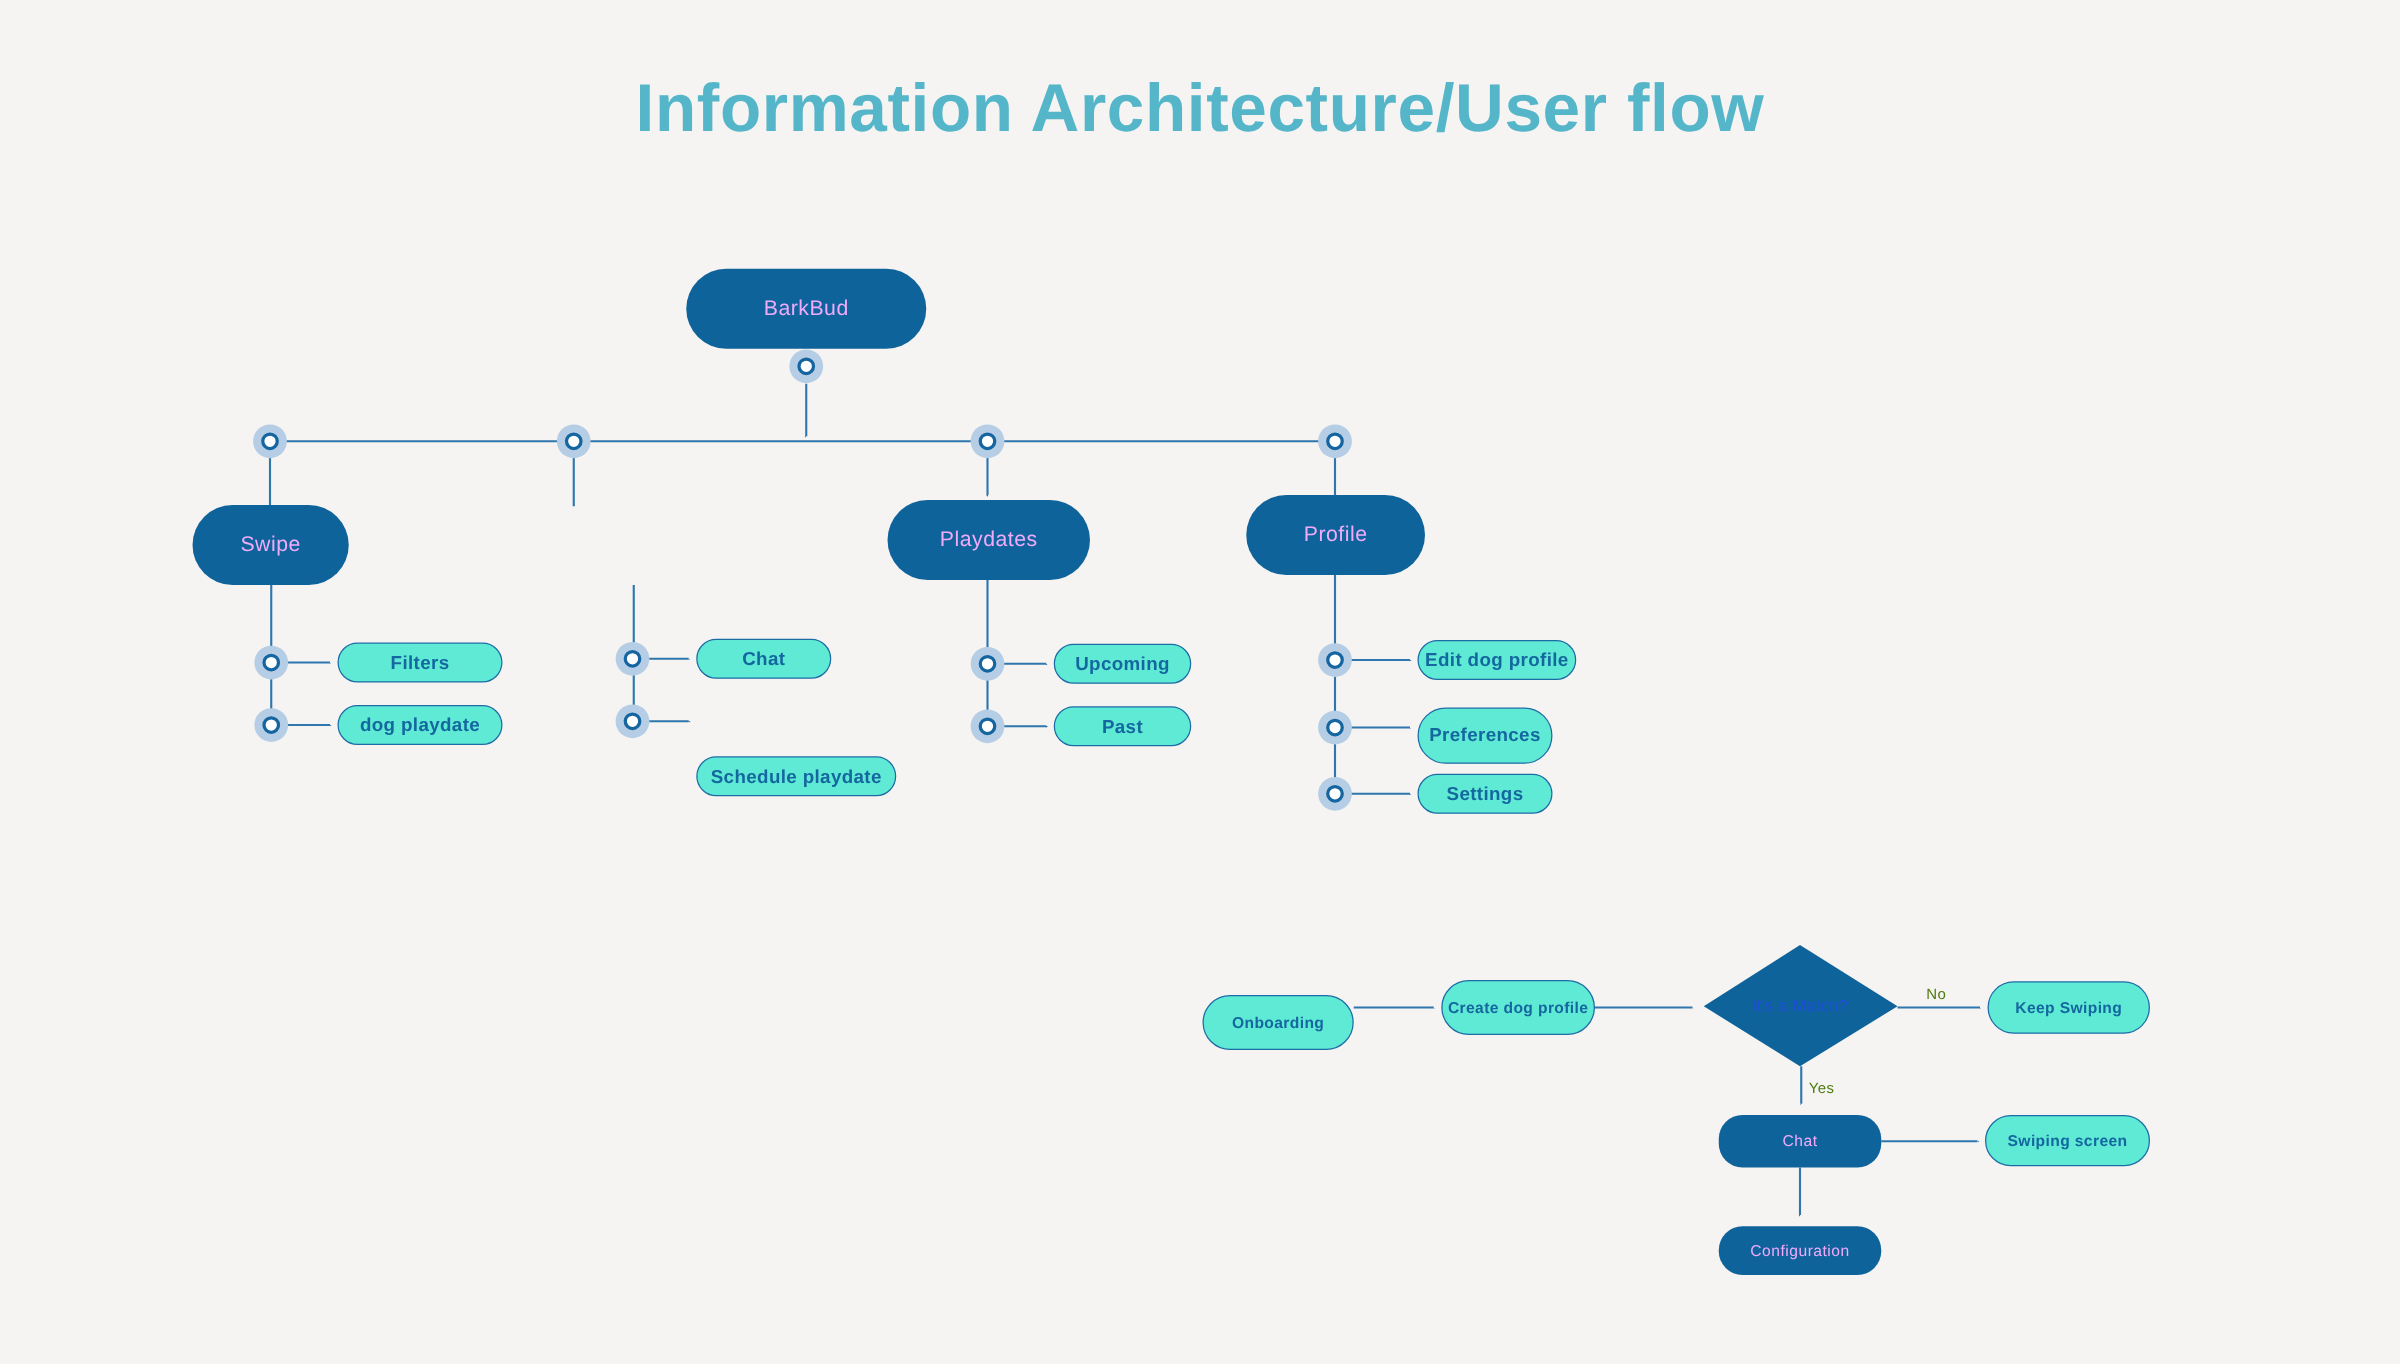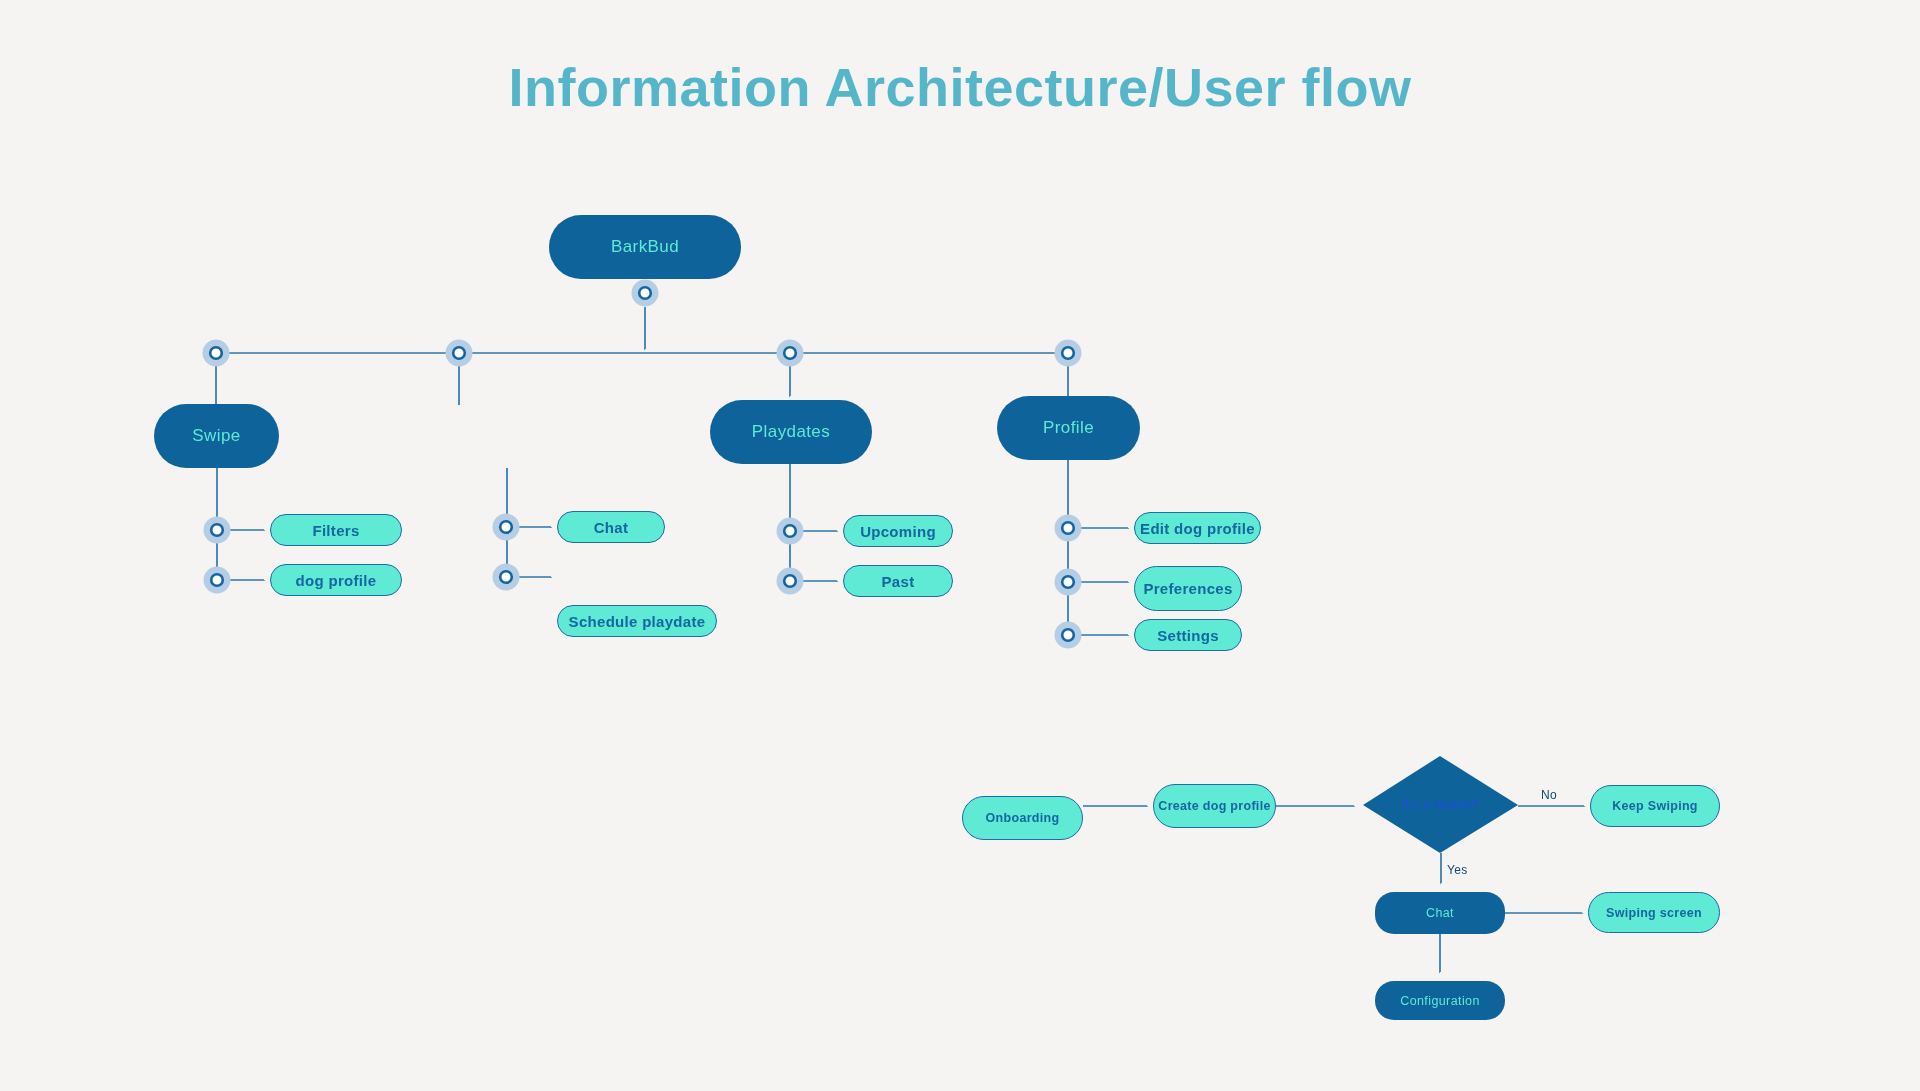--- a/index.html
+++ b/index.html
@@ -34,21 +34,21 @@
   .node {
     position: absolute;
     display: flex;
     align-items: center;
     justify-content: center;
     box-sizing: border-box;
     white-space: nowrap;
   }
   .pill-filled {
     background: #0f639b;
-    color: #5eead4;
+    color: #f0abfc;
     border-radius: 999px;
     font-size: 17px;
     letter-spacing: 0.4px;
   }
   .pill-outline {
     background: #5eead4;
     color: #15679f;
     border: 1.7px solid #1d6ca5;
     border-radius: 999px;
     font-size: 15px;
@@ -59,21 +59,21 @@
   .flow-filled-radius { border-radius: 19px; }
   .diamond-label {
     position: absolute;
     color: #1d4ed8;
     font-size: 13px;
     letter-spacing: 0.3px;
     text-align: center;
   }
   .edge-label {
     position: absolute;
-    color: #0c4a6e;
+    color: #4d7c0f;
     font-size: 12px;
     letter-spacing: 0.3px;
   }
 </style>
 </head>
 <body>
 
 <div class="canvas">
 
   <div class="page-title">Information Architecture/User flow</div>
@@ -159,21 +159,21 @@
     </g>
   </svg>
 
   <div class="node pill-filled" style="left:549px;top:215px;width:192px;height:64px;">BarkBud</div>
 
   <div class="node pill-filled" style="left:154px;top:404px;width:125px;height:64px;">Swipe</div>
   <div class="node pill-filled" style="left:710px;top:400px;width:162px;height:64px;">Playdates</div>
   <div class="node pill-filled" style="left:997px;top:396px;width:143px;height:64px;text-align:right;">Profile</div>
 
   <div class="node pill-outline" style="left:270px;top:514px;width:132px;height:32px;">Filters</div>
-  <div class="node pill-outline" style="left:270px;top:564px;width:132px;height:32px;">dog profile</div>
+  <div class="node pill-outline" style="left:270px;top:564px;width:132px;height:32px;">dog playdate</div>
 
   <div class="node pill-outline" style="left:557px;top:511px;width:108px;height:32px;">Chat</div>
   <div class="node pill-outline" style="left:557px;top:561px;width:160px;height:32px;margin-top:44px;">Schedule playdate</div>
 
   <div class="node pill-outline" style="left:843px;top:515px;width:110px;height:32px;">Upcoming</div>
   <div class="node pill-outline" style="left:843px;top:565px;width:110px;height:32px;">Past</div>
 
   <div class="node pill-outline" style="left:1134px;top:512px;width:127px;height:32px;">Edit dog profile</div>
   <div class="node pill-outline" style="left:1134px;top:566px;width:108px;height:45px;">Preferences</div>
   <div class="node pill-outline" style="left:1134px;top:619px;width:108px;height:32px;">Settings</div>

